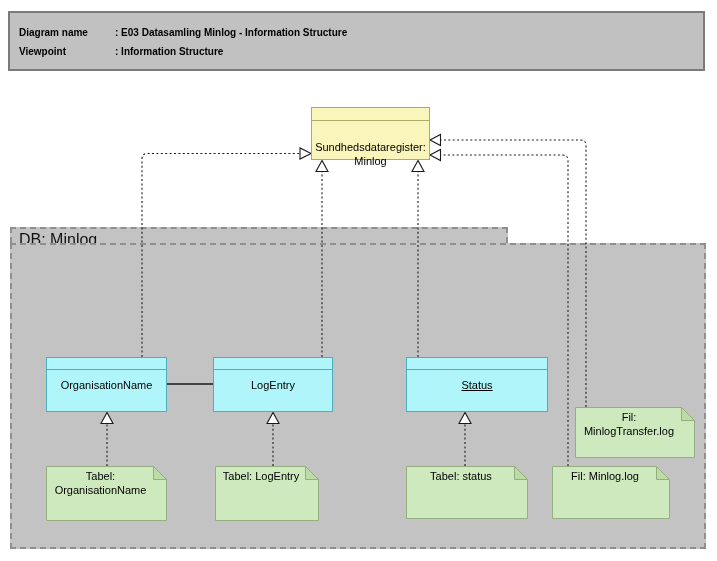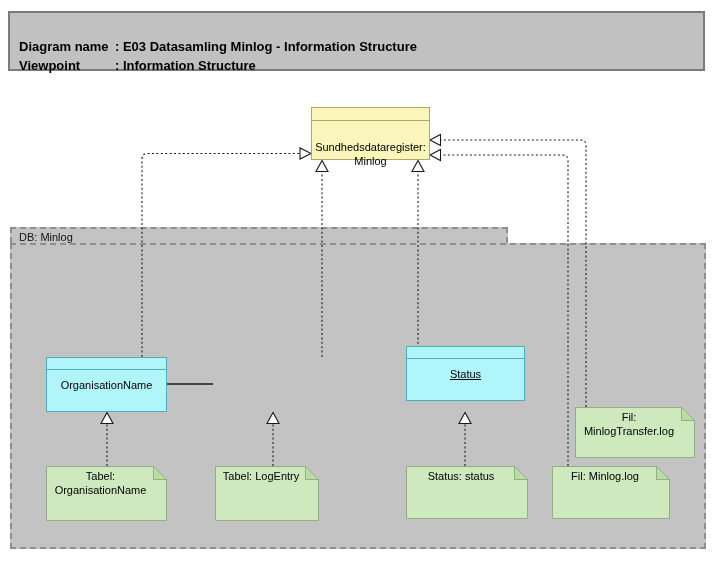--- a/index.html
+++ b/index.html
@@ -4,29 +4,29 @@
 <style>
   html,body{margin:0;padding:0;background:#fff;}
   .screen{
     position:relative;width:717px;height:561px;background:#ffffff;
     font-family:"Liberation Sans",sans-serif;color:#000;overflow:hidden;
   }
   
   .hdr{
     position:absolute;left:8px;top:11px;width:697px;height:60px;
     background:#c1c1c1;border:2px solid #7b7b7b;box-sizing:border-box;
-    padding:24px 0 0 9px;font-size:13px;font-weight:bold;line-height:19px;
+    padding:10px 0 0 9px;font-size:10px;font-weight:bold;line-height:19px;
   }
   .hdr-label{display:inline-block;width:96px;}
   
   .boundary{
     position:absolute;background:#c3c3c3;border:2px dashed #8f8f8f;
     box-sizing:border-box;z-index:1;
   }
-  .boundary-label{font-size:11px;padding:2px 0 0 7px;color:#111;}
+  .boundary-label{font-size:16px;padding:2px 0 0 7px;color:#111;}
   
   .wires{position:absolute;left:0;top:0;z-index:2;}
   .wire{fill:none;stroke:#1a1a1a;stroke-width:1.1;stroke-dasharray:2 2.4;}
   .wire-solid{fill:none;stroke:#1a1a1a;stroke-width:1.3;}
   .arrowhead{fill:#ffffff;stroke:#1a1a1a;stroke-width:1.1;}
   
   .node{
     position:absolute;box-sizing:border-box;z-index:3;
     display:flex;flex-direction:column;font-size:11px;line-height:1.25;
   }
@@ -105,21 +105,25 @@
 
   <div class="node node-obj" style="left:311px;top:107px;width:119px;height:53px;gap:20px;">
     <div class="node-head"></div>
     <div class="node-body brk">Sundhedsdataregister: Minlog</div>
   </div>
 
   <div class="node node-class" style="left:46px;top:357px;width:121px;height:55px;">
     <div class="node-head"></div>
     <div class="node-body">OrganisationName</div>
   </div>
-  <div class="node node-class" style="left:406px;top:346px;width:119px;height:55px;text-decoration:underline;">
+  <div class="node node-class" style="left:213px;top:357px;width:120px;height:55px;">
+    <div class="node-head"></div>
+    <div class="node-body">LogEntry</div>
+  </div>
+  <div class="node node-class" style="left:406px;top:357px;width:142px;height:55px;text-decoration:underline;">
     <div class="node-head"></div>
     <div class="node-body">Status</div>
   </div>
 
   <div class="note" style="left:46px;top:466px;width:121px;height:55px;">
     <svg width="121" height="55">
       <polygon class="note-outline" points="0.5,0.5 107.5,0.5 120.5,13.5 120.5,54.5 0.5,54.5"></polygon>
       <polygon class="note-fold" points="107.5,0.5 107.5,13.5 120.5,13.5"></polygon>
     </svg>
     <div class="note-text">Tabel: OrganisationName</div>
@@ -131,21 +135,21 @@
       <polygon class="note-fold" points="90.5,0.5 90.5,13.5 103.5,13.5"></polygon>
     </svg>
     <div class="note-text">Tabel: LogEntry</div>
   </div>
 
   <div class="note" style="left:406px;top:466px;width:122px;height:53px;">
     <svg width="122" height="53">
       <polygon class="note-outline" points="0.5,0.5 108.5,0.5 121.5,13.5 121.5,52.5 0.5,52.5"></polygon>
       <polygon class="note-fold" points="108.5,0.5 108.5,13.5 121.5,13.5"></polygon>
     </svg>
-    <div class="note-text">Status: status</div>
+    <div class="note-text">Tabel: status</div>
   </div>
 
   <div class="note" style="left:552px;top:466px;width:118px;height:53px;">
     <svg width="118" height="53">
       <polygon class="note-outline" points="0.5,0.5 104.5,0.5 117.5,13.5 117.5,52.5 0.5,52.5"></polygon>
       <polygon class="note-fold" points="104.5,0.5 104.5,13.5 117.5,13.5"></polygon>
     </svg>
     <div class="note-text">Fil: Minlog.log</div>
   </div>
 

